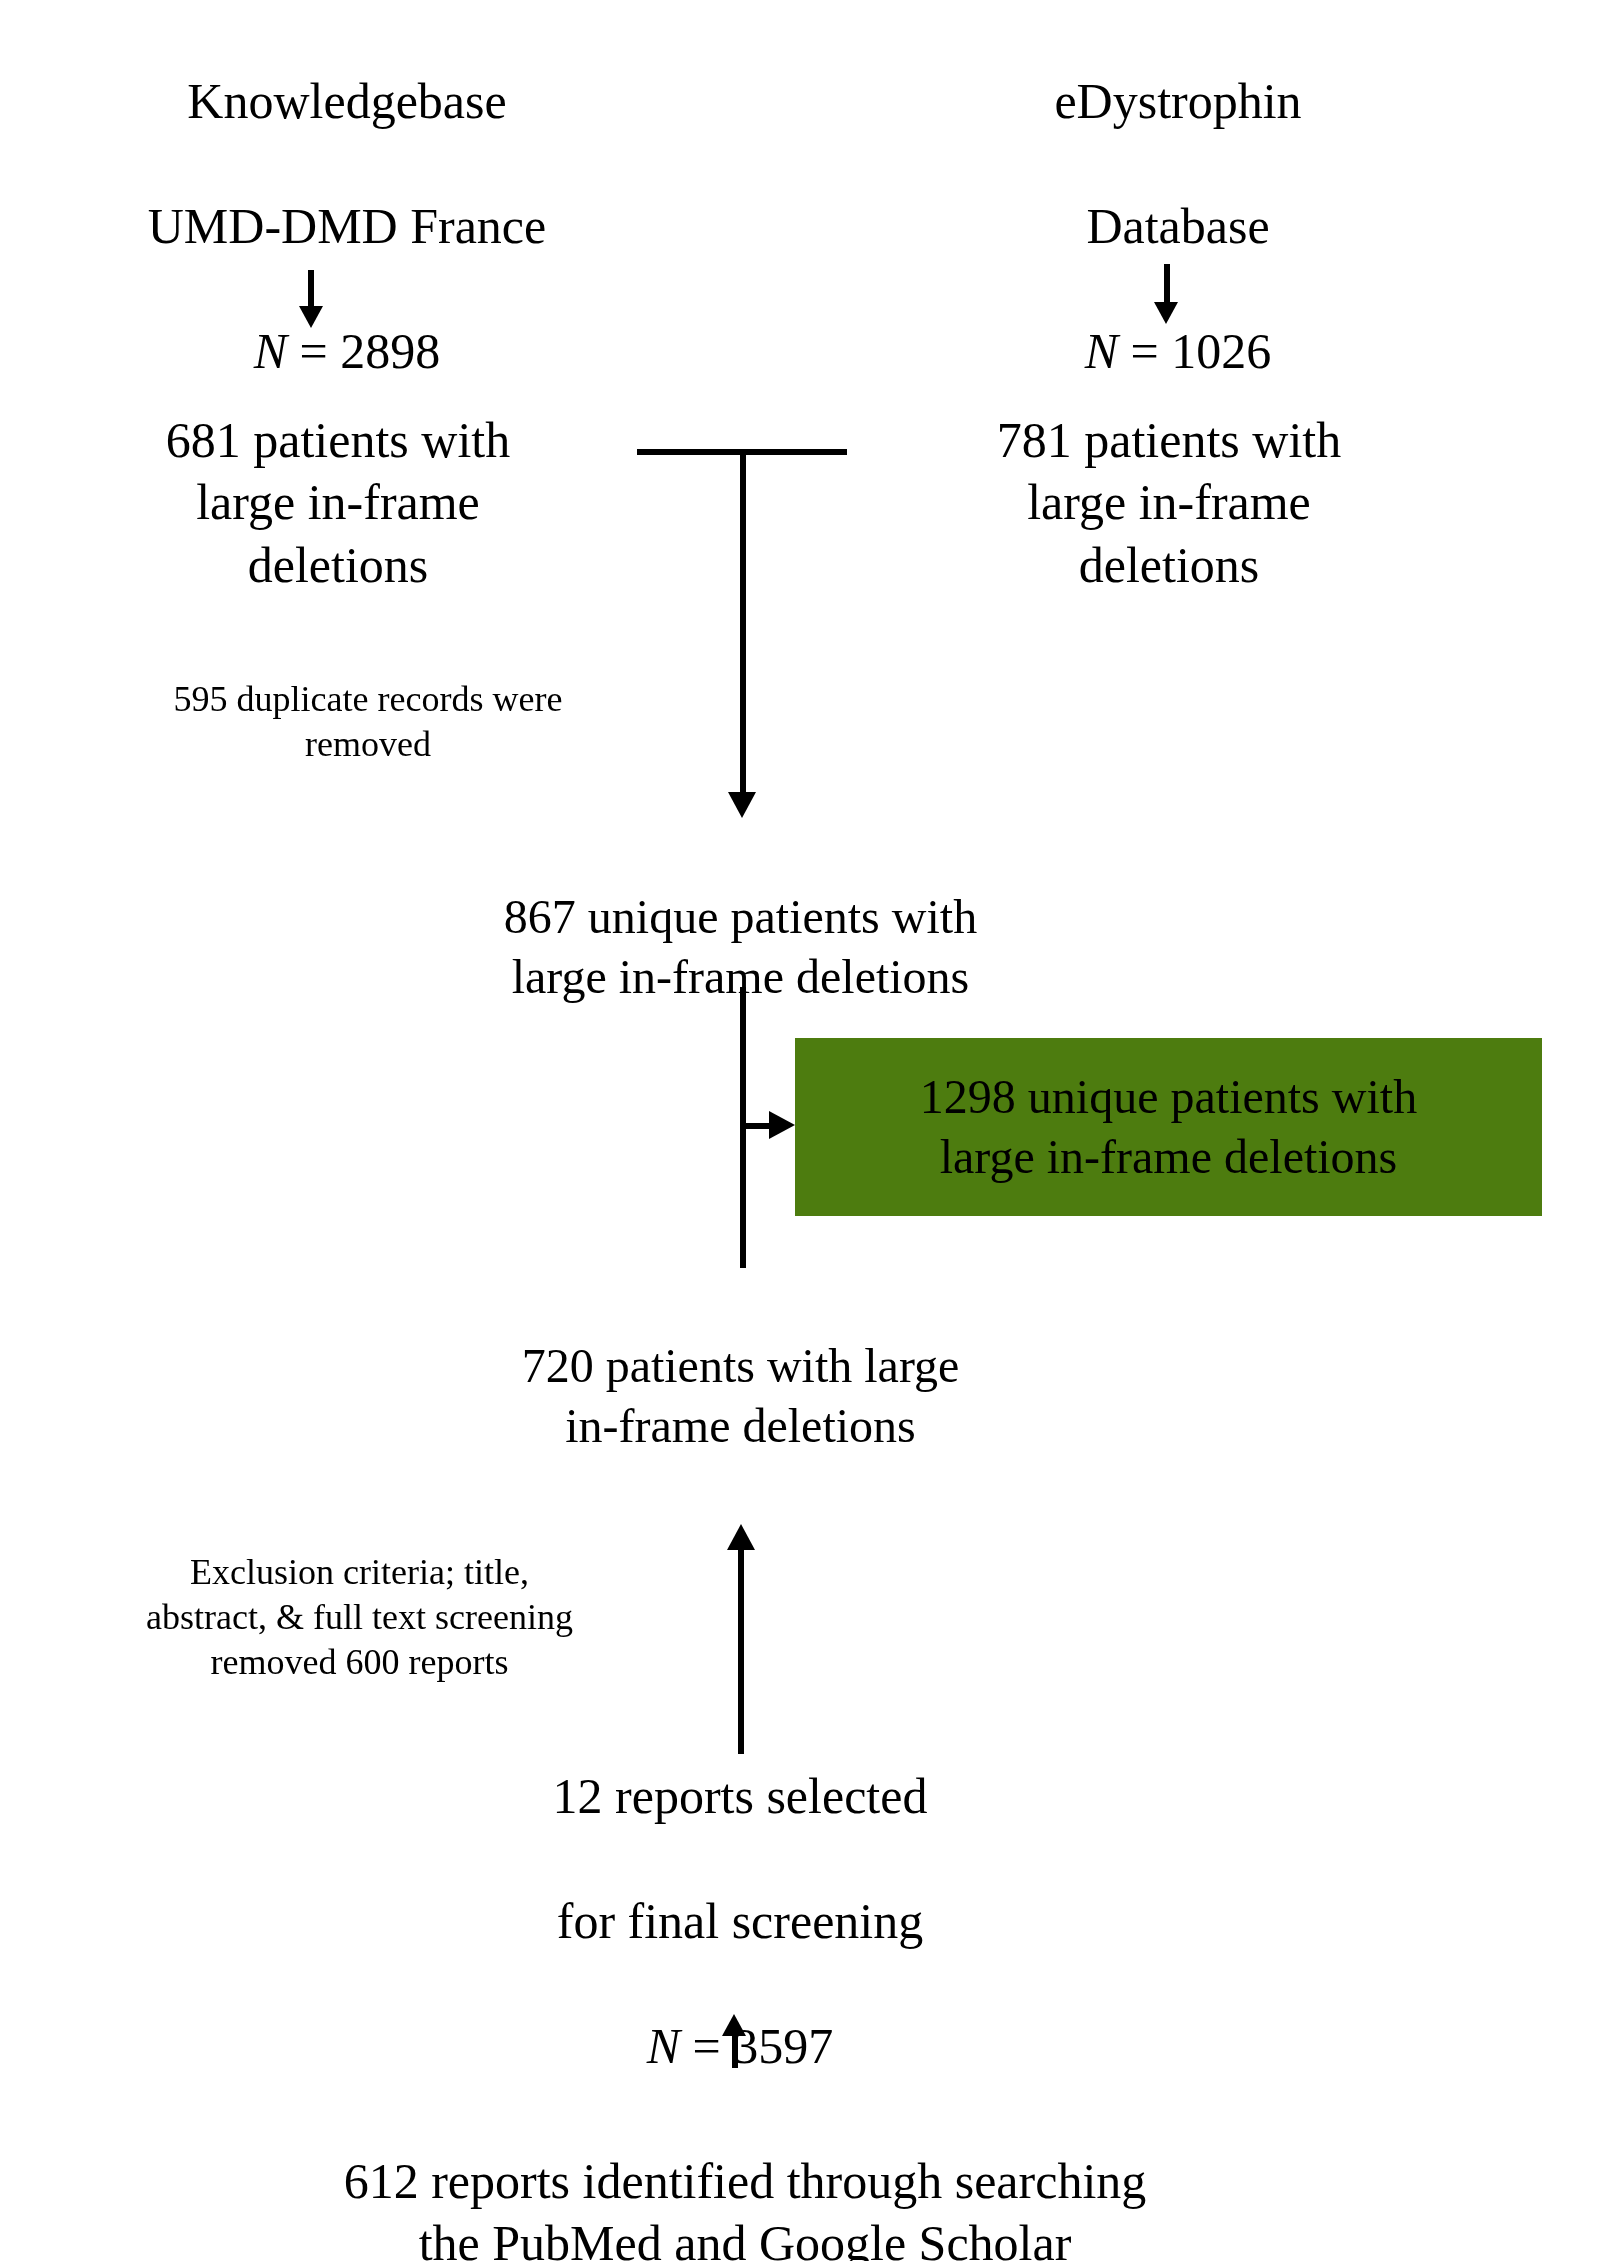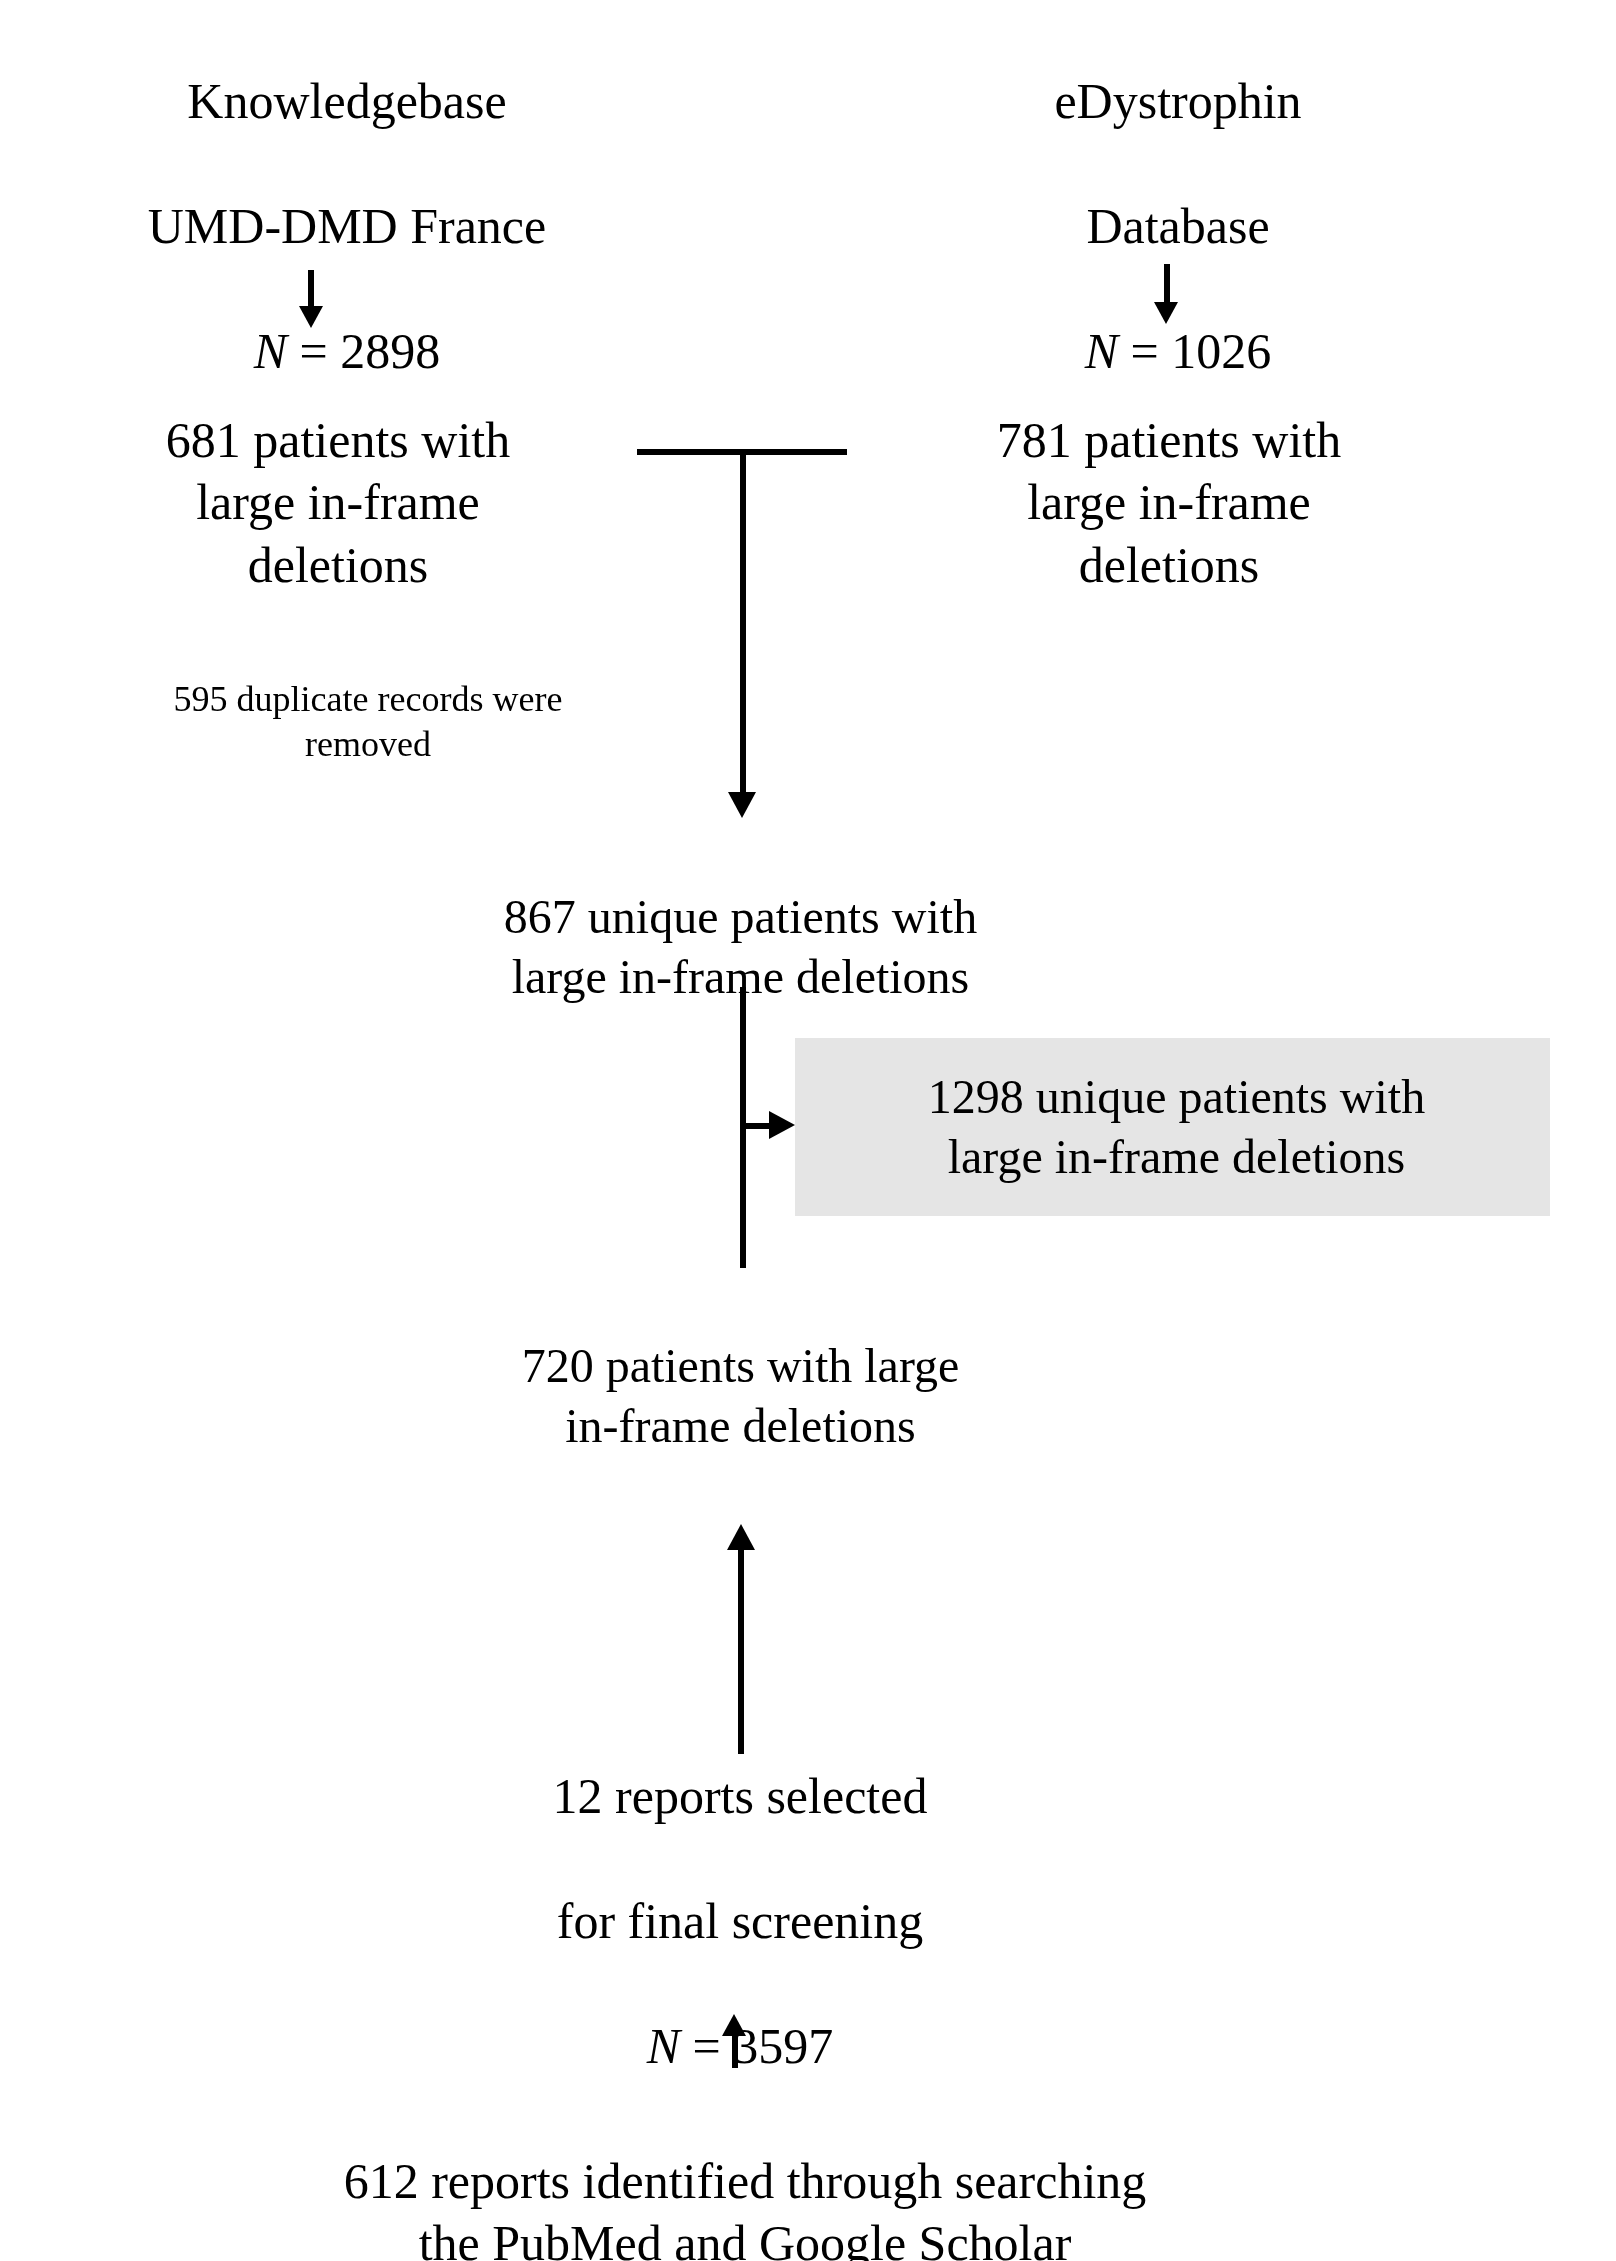--- a/index.html
+++ b/index.html
@@ -33,30 +33,29 @@
     font-size: 48px;
   }
   .small {
     font-size: 36px;
   }
   .italic-n {
     font-style: italic;
   }
   .highlight-box {
     position: absolute;
-    background: #e5e5e5;
+    background: #4d7c0f;
     text-align: center;
     line-height: 1.25;
     font-size: 48px;
     color: #000000;
     display: flex;
     align-items: center;
     justify-content: center;
     white-space: pre-line;
-    padding-left: 8px;
   }
   
   .vline {
     position: absolute;
     background: #000000;
     width: 6px;
   }
   .hline {
     position: absolute;
     background: #000000;
@@ -163,20 +162,25 @@
   </div>
 
   <div class="node mid" style="left:260px; top:1276px; width:961px;">
     <span>720 patients with large
 in-frame deletions</span>
   </div>
 
   <div class="vline" style="left:738px; top:1550px; height:204px;"></div>
   <div class="arrow-up" style="left:727px; top:1524px;"></div>
 
+  <div class="node small" style="left:13px; top:1505px; width:693px;">
+    <span>Exclusion criteria; title,
+abstract, &amp; full text screening
+removed 600 reports</span>
+  </div>
 
   <div class="node big" style="left:346px; top:1702px; width:788px;">
     <div>12 reports selected</div>
     <div>for final screening</div>
     <div><span class="italic-n">N</span><span> = </span><span>3597</span></div>
   </div>
 
   <div class="vline" style="left:732px; top:2035px; height:33px;"></div>
   <div class="arrow-up-sm" style="left:722px; top:2014px;"></div>
 

